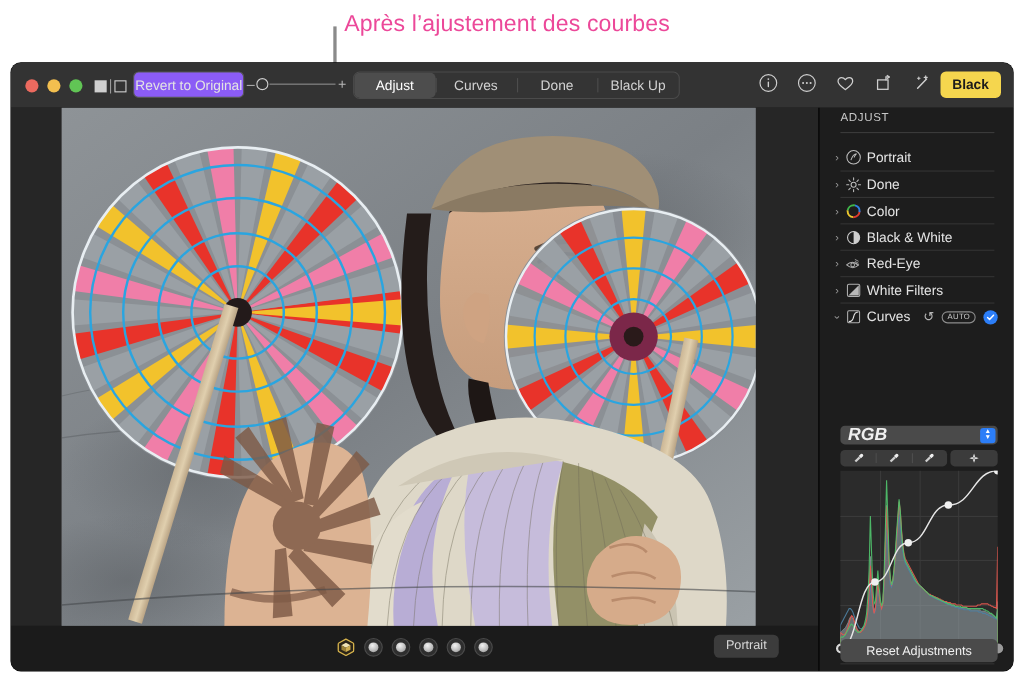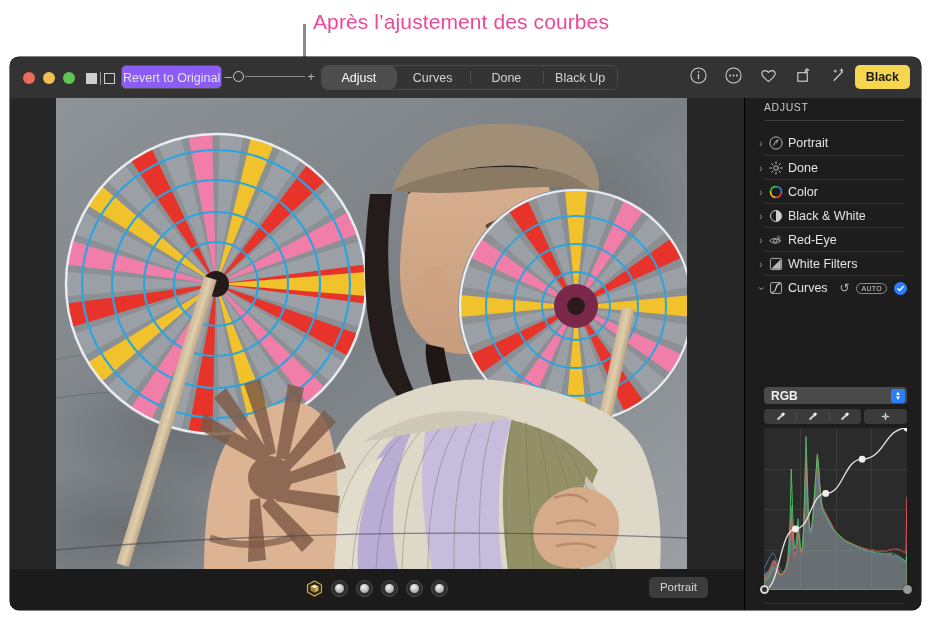--- a/index.html
+++ b/index.html
@@ -101,21 +101,21 @@
   .curve-ctrls{position:absolute;right:5px;top:0;height:24px;display:flex;align-items:center;gap:7px;}
   .revert-ic{color:#b5b5b5;font-size:12px;}
   .auto-pill{border:1px solid #8c8c8c;border-radius:7px;font-size:7px;color:#d0d0d0;
              padding:1px 4px;letter-spacing:.3px;line-height:1;}
   .check{width:13px;height:13px;border-radius:50%;background:#2c7ef8;display:flex;align-items:center;justify-content:center;}
 
   .popup{
     position:absolute;left:19px;top:289px;width:143px;height:17px;
     background:#4a4a4a;border-radius:4px;display:flex;align-items:center;box-sizing:border-box;
   }
-  .popup .ptxt{font-size:12px;color:#f0f0f0;margin-left:7px;font-weight:bold;}
+  .popup .ptxt{font-size:16px;color:#f0f0f0;margin-left:7px;font-weight:bold;font-style:italic;}
   .popup .pbtn{position:absolute;right:2px;top:1.5px;width:14px;height:14px;border-radius:3px;
                background:#2c7ef8;display:flex;flex-direction:column;align-items:center;justify-content:center;color:#fff;font-size:6px;line-height:5px;}
 
   .eyerow{position:absolute;left:19px;top:311px;width:143px;height:15px;display:flex;gap:3px;}
   .eyebox{flex:1;background:#3b3b3b;border-radius:4px;display:flex;}
   .eyecell{flex:1;display:flex;align-items:center;justify-content:center;position:relative;}
   .eyecell + .eyecell::before{content:"";position:absolute;left:0;top:3px;bottom:3px;width:1px;background:#4d4d4d;}
   .tgtbox{width:43px;background:#3b3b3b;border-radius:4px;display:flex;align-items:center;justify-content:center;}
 
   .hist{position:absolute;left:19px;top:330px;width:143px;height:162px;background:#2b2b2b;}
@@ -714,16 +714,17 @@
 
           <span class="ricon">
             <svg width="14" height="14" viewBox="0 0 16 16">
                 <rect x="1.8" y="2.6" width="12.4" height="10.8" rx="1.2" fill="none" stroke="#b0b0b0" stroke-width="1.1"></rect>
                 <path d="M3.4 11.4 l1.4 -4 l1.4 2.4 l1.4 -5 l1.6 4.2 l1.4 -2.6 l1.4 5z" fill="#c9c9c9"></path>
               </svg>
           </span>
           <span class="rlabel">Levels</span>
         </div>
 
+        <div class="reset-btn">Reset Adjustments</div>
       </div>
     </div>
   </div>
 </div>
 
 </body></html>

